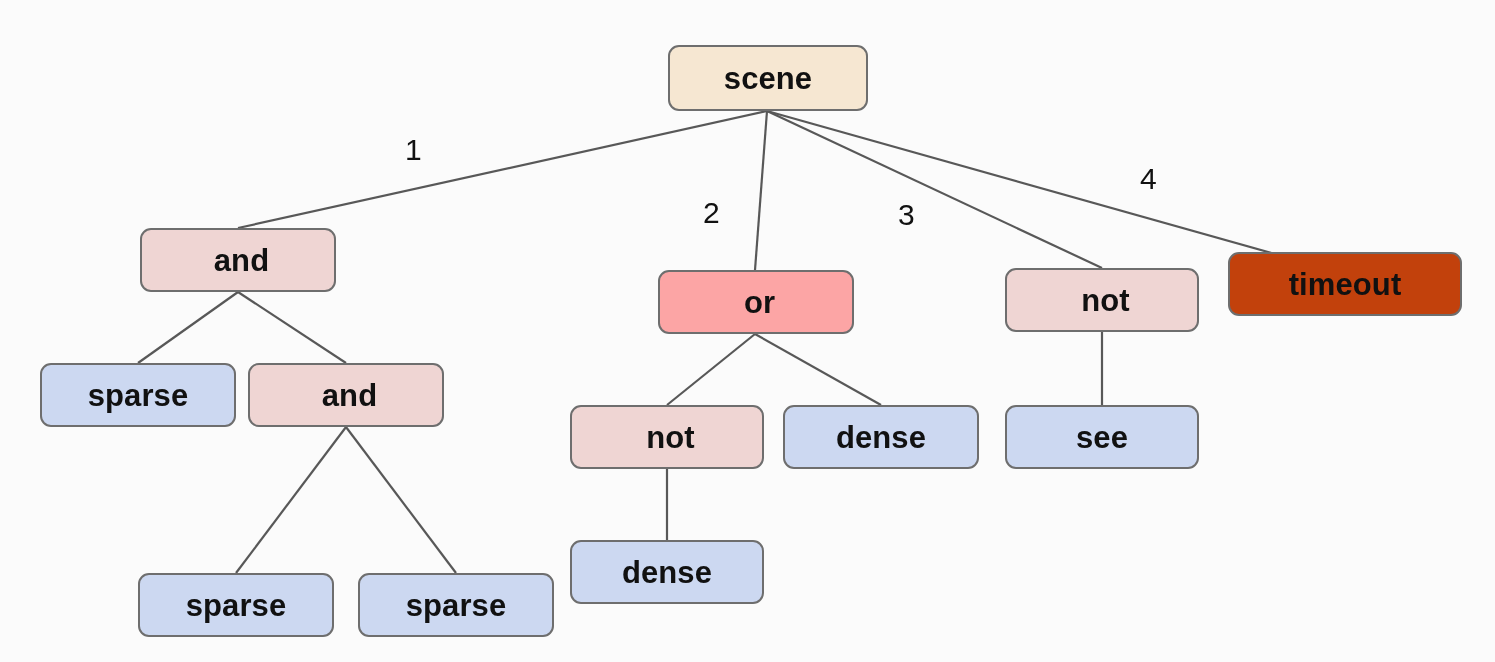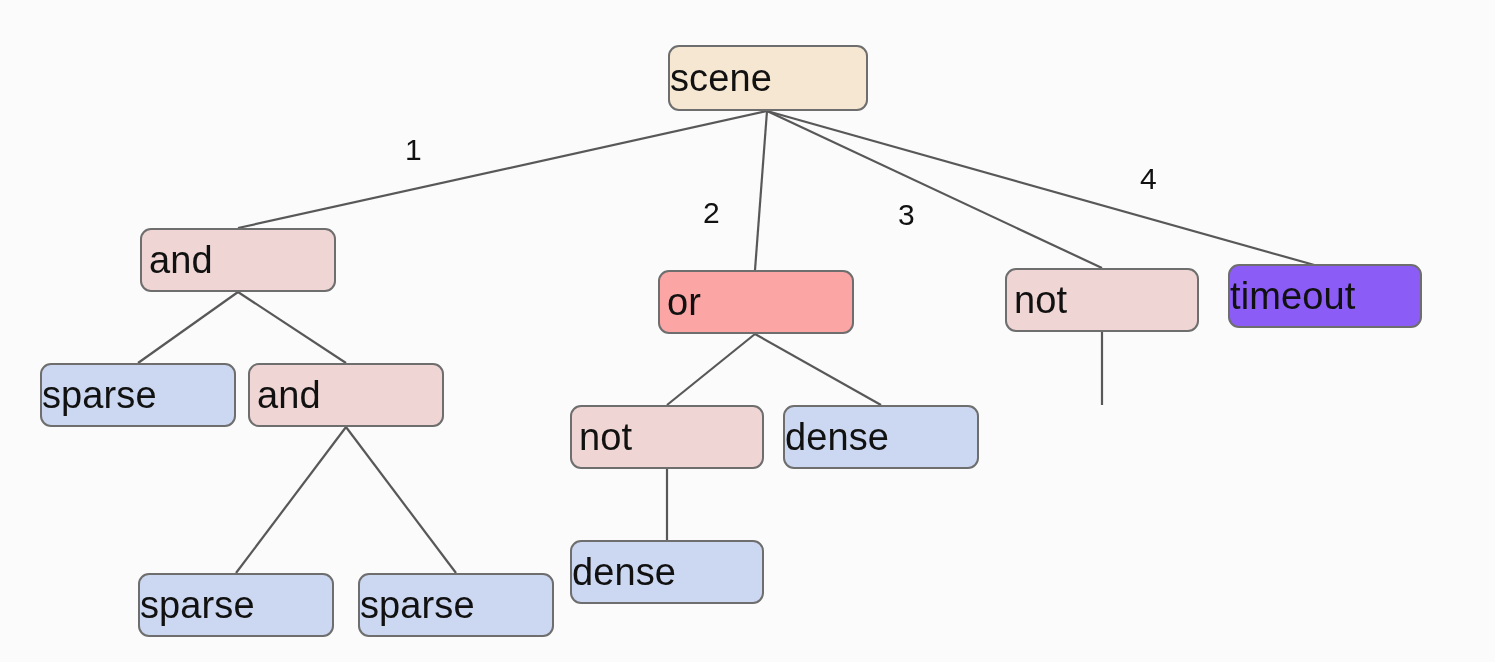--- a/index.html
+++ b/index.html
@@ -21,26 +21,28 @@
     width: 1495px;
     height: 662px;
   }
   .node {
     position: absolute;
     box-sizing: border-box;
     border: 2px solid #6e6e6e;
     border-radius: 11px;
     display: flex;
     align-items: center;
+    justify-content: center;
     color: #111111;
-    font-size: 38px;
+    font-size: 31px;
     line-height: 1;
     letter-spacing: 0.1px;
     white-space: nowrap;
     z-index: 2;
+    font-weight: bold;
   }
   .node.root   { background: #f6e7d2; }
   .node.op     { background: #efd5d3; padding-left: 7px; }
   .node.term   { background: #ccd8f1; }
   .edge-label {
     position: absolute;
     color: #111111;
     font-size: 30px;
     line-height: 1;
     z-index: 3;
@@ -95,16 +97,19 @@
     </div>
     <div class="node term" style="left: 783px; top: 405px; width: 196px; height: 64px; border-color: rgb(110, 110, 110); background: rgb(204, 216, 241);">
       <span>dense</span>
     </div>
     <div class="node term" style="left: 570px; top: 540px; width: 194px; height: 64px; border-color: rgb(110, 110, 110); background: rgb(204, 216, 241);">
       <span>dense</span>
     </div>
     <div class="node op" style="left: 1005px; top: 268px; width: 194px; height: 64px; border-color: rgb(110, 110, 110); background: rgb(239, 213, 211);">
       <span>not</span>
     </div>
-    <div class="node term" style="left: 1228px; top: 264px; width: 194px; height: 64px; border-color: rgb(110, 110, 110); background: #8b5cf6;">
+    <div class="node term" style="left: 1005px; top: 405px; width: 194px; height: 64px; border-color: rgb(110, 110, 110); background: rgb(204, 216, 241);">
+      <span>see</span>
+    </div>
+    <div class="node term" style="left: 1228px; top: 252px; width: 234px; height: 64px; border-color: rgb(110, 110, 110); background: #c2410c;">
       <span>timeout</span>
     </div>
   </div>
 
 </body></html>

